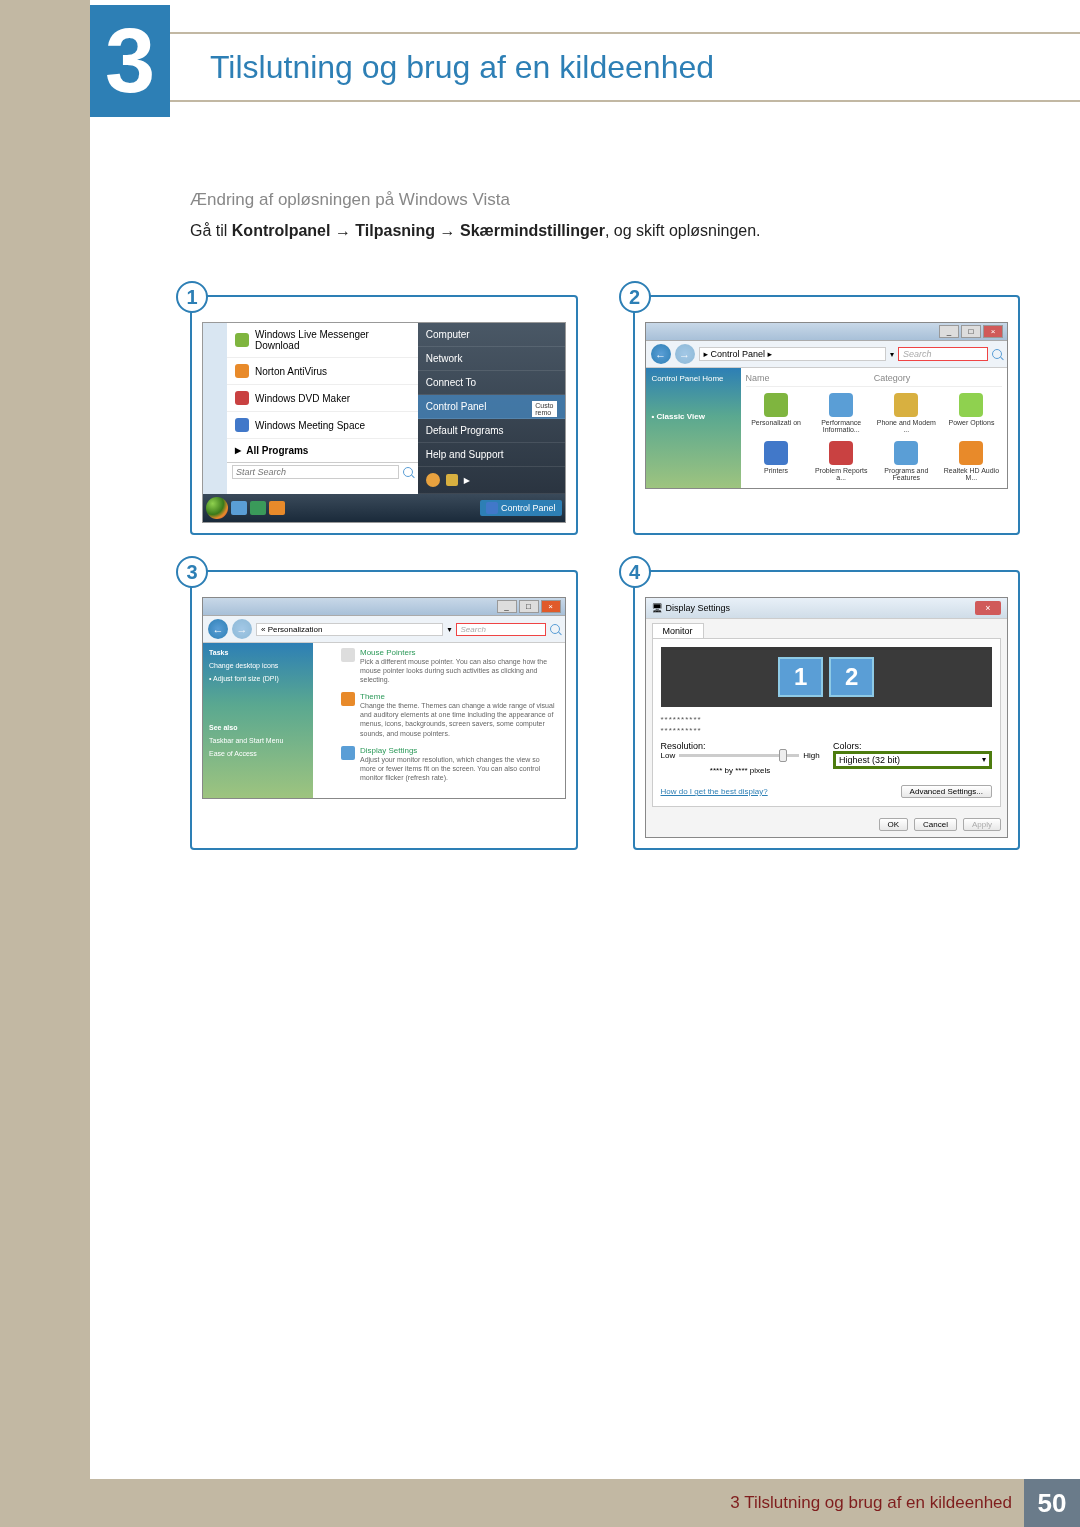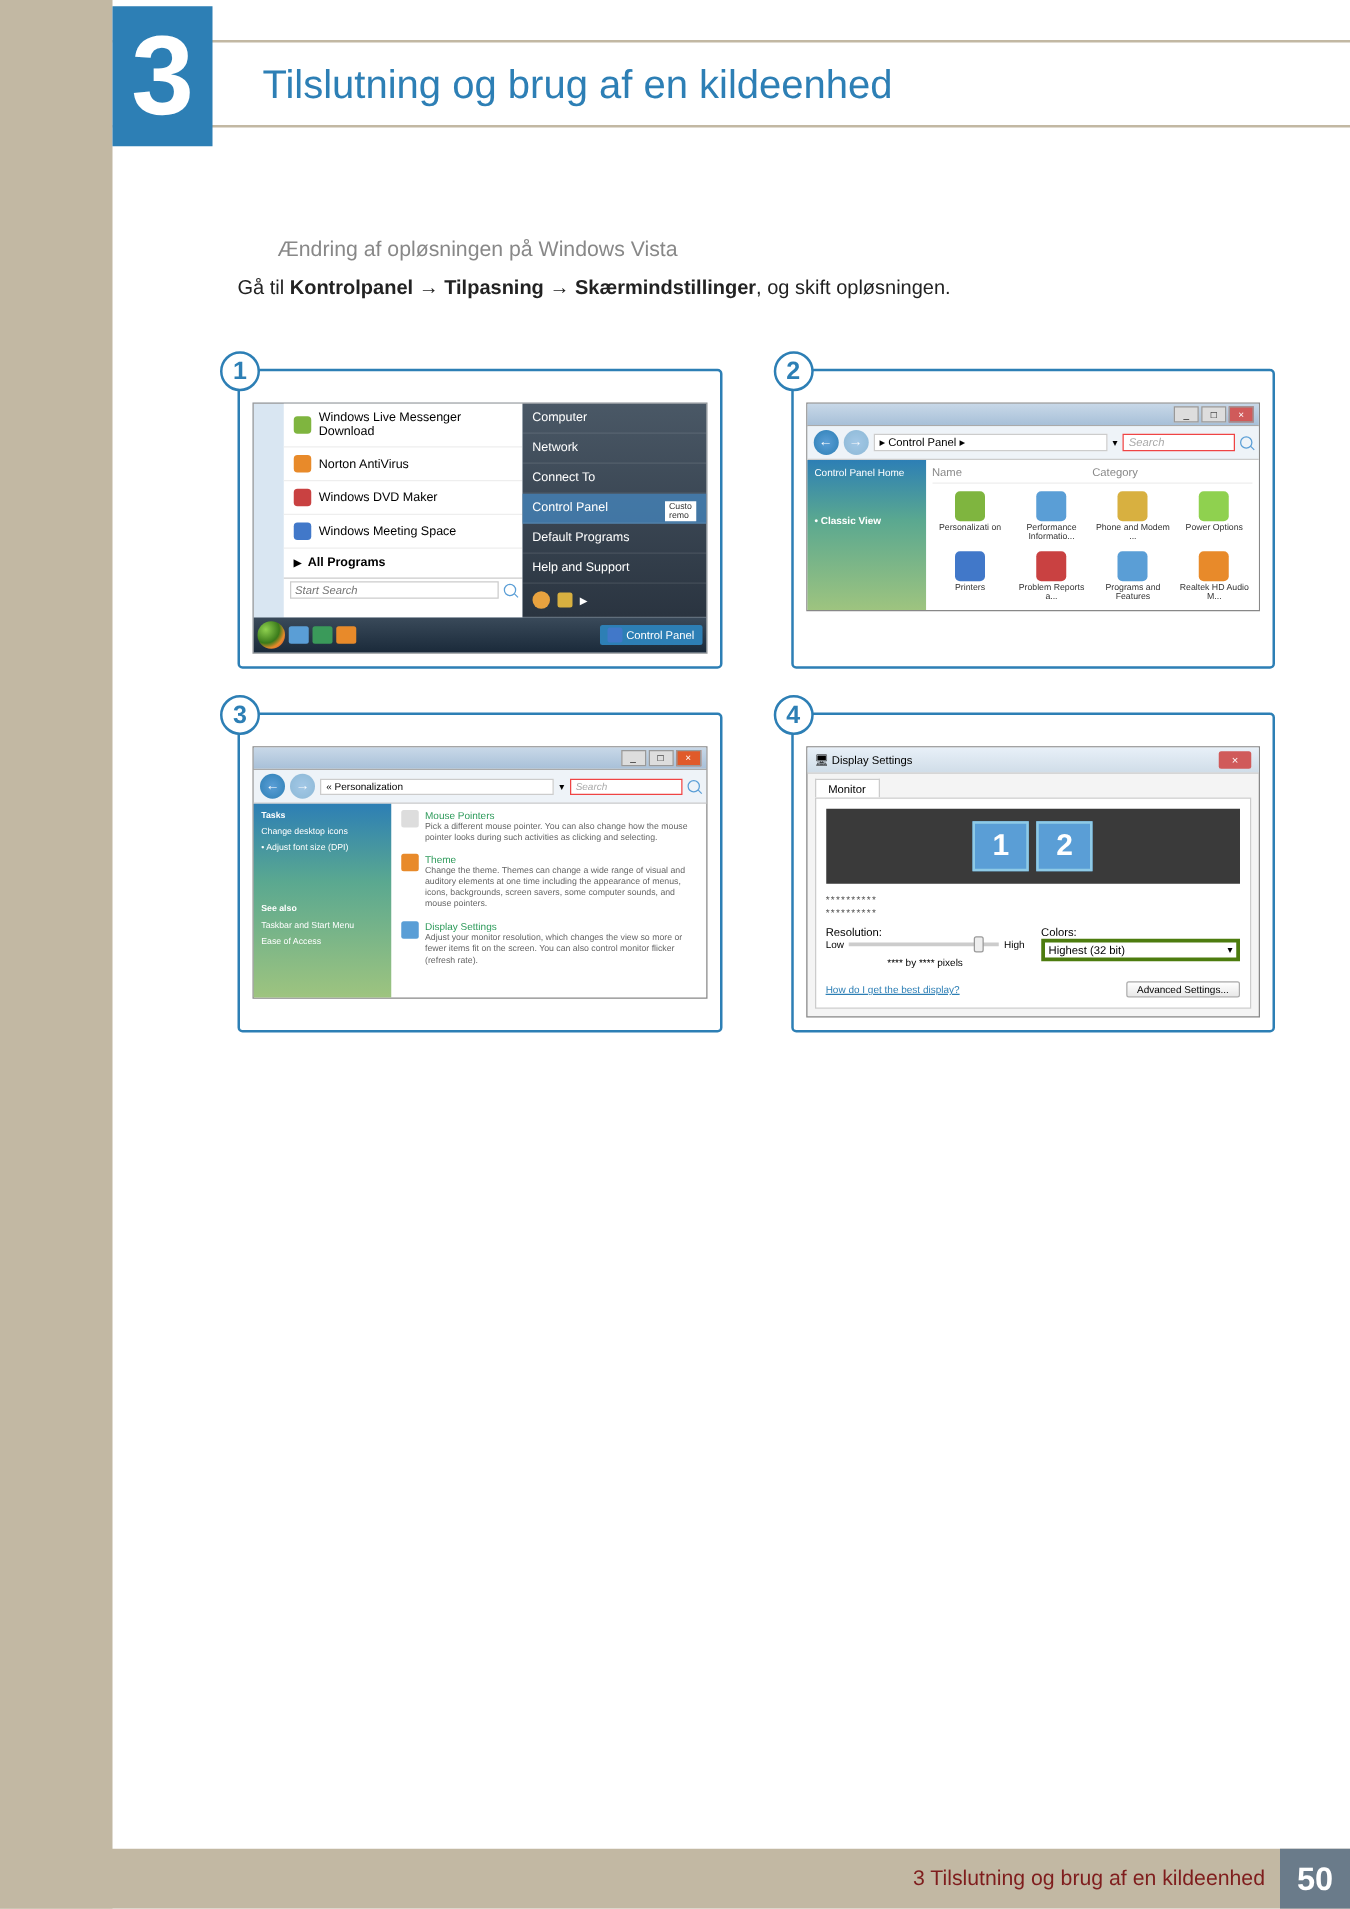--- a/index.html
+++ b/index.html
@@ -48,21 +48,20 @@
   .content {
     position: absolute;
     left: 190px;
     top: 190px;
     right: 60px;
   }
   .subhead {
     color: #888;
     font-size: 17px;
     margin-bottom: 12px;
-    margin-left: 32px;
   }
   .body-text {
     font-size: 16px;
     color: #222;
     margin-bottom: 55px;
   }
   .body-text .bold { font-weight: bold; }
   .shot-grid {
     display: grid;
     grid-template-columns: 1fr 1fr;
@@ -289,20 +288,21 @@
     color: #fff;
     padding: 6px;
   }
   .p-side div { margin-bottom: 6px; font-size: 7px; }
   .p-side .hdr { font-weight: bold; color: #fff; }
   .p-side .bullet::before { content: "• "; color: #fff; }
   .p-main {
     flex: 1;
     padding: 5px 8px;
     color: #333;
+    margin-left: 20px;
   }
   .p-sec { margin-bottom: 8px; display: flex; gap: 5px; }
   .p-sec-ico {
     width: 14px; height: 14px;
     background: #5a9ed6;
     border-radius: 2px;
     flex-shrink: 0;
   }
   .p-sec-txt .t { color: #2d9a5a; font-size: 8px; }
   .p-sec-txt .d { color: #666; font-size: 7px; line-height: 1.3; }
@@ -670,20 +670,25 @@
                 <span>Highest (32 bit)</span>
                 <span class="tri">▾</span>
               </div>
             </div>
           </div>
           <div class="d-bottom">
             <span class="d-link">How do I get the best display?</span>
             <span class="d-btn">Advanced Settings...</span>
           </div>
         </div>
+        <div class="d-actions">
+          <span class="d-btn">OK</span>
+          <span class="d-btn">Cancel</span>
+          <span class="d-btn muted">Apply</span>
+        </div>
       </div>
     </div>
 
   </div>
 </div>
 
 <div class="footer-band">
   <span class="footer-text">3 Tilslutning og brug af en kildeenhed</span>
   <span class="footer-pagenum">50</span>
 </div>

